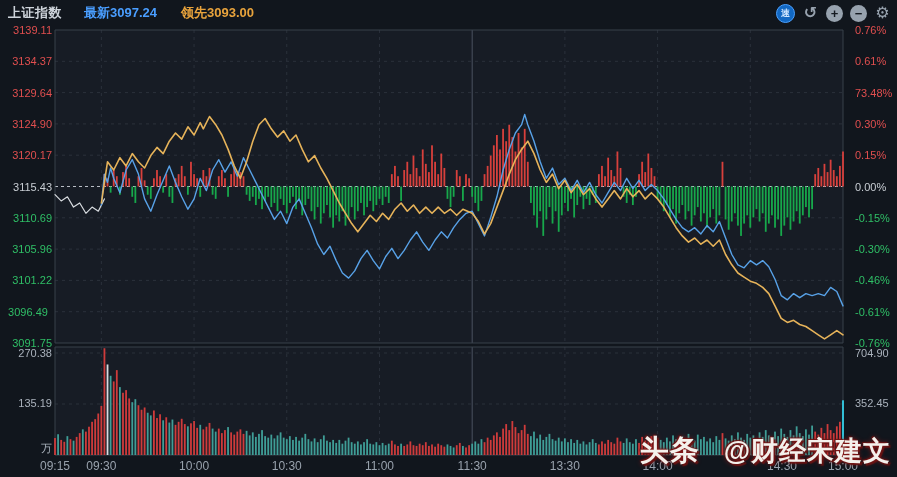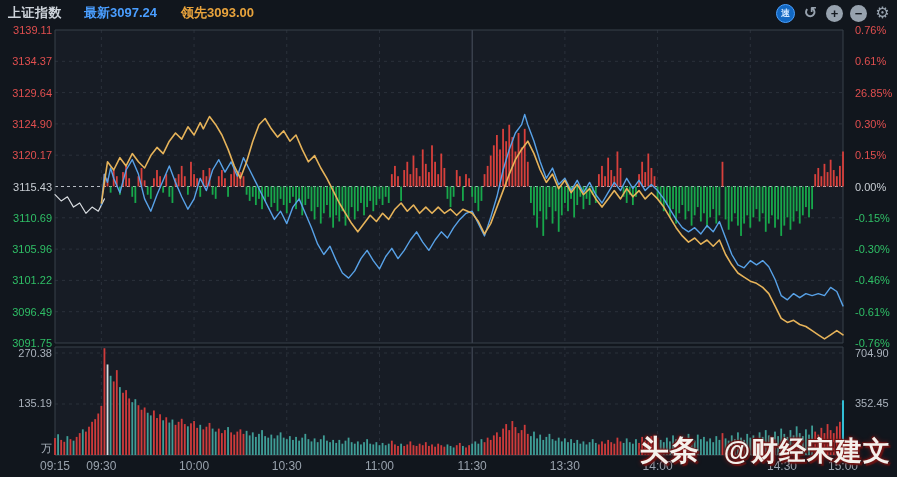--- a/index.html
+++ b/index.html
@@ -592,25 +592,25 @@
   <div id="labels">
       <div class="axlbl pl alr" style="top:25px;width:48px;">3139.11</div>
       <div class="axlbl pl alr" style="top:56.3px;width:48px;">3134.37</div>
       <div class="axlbl pl alr" style="top:87.6px;width:48px;">3129.64</div>
       <div class="axlbl pl alr" style="top:118.9px;width:48px;">3124.90</div>
       <div class="axlbl pl alr" style="top:150.2px;width:48px;">3120.17</div>
       <div class="axlbl pl aln" style="top:181.5px;width:48px;">3115.43</div>
       <div class="axlbl pl alg" style="top:212.8px;width:48px;">3110.69</div>
       <div class="axlbl pl alg" style="top:244.1px;width:48px;">3105.96</div>
       <div class="axlbl pl alg" style="top:275.4px;width:48px;">3101.22</div>
-      <div class="axlbl pl alg" style="top:306.7px;width:48px;">3096.49</div>
+      <div class="axlbl pl alg" style="top:306.7px;width:48px;text-align:center;">3096.49</div>
       <div class="axlbl pl alg" style="top:338px;width:48px;">3091.75</div>
       <div class="axlbl pr alr" style="top:25px;">0.76%</div>
       <div class="axlbl pr alr" style="top:56.3px;">0.61%</div>
-      <div class="axlbl pr alr" style="top:87.6px;">26.85%</div>
+      <div class="axlbl pr alr" style="top:87.6px;">73.48%</div>
       <div class="axlbl pr alr" style="top:118.9px;">0.30%</div>
       <div class="axlbl pr alr" style="top:150.2px;">0.15%</div>
       <div class="axlbl pr aln" style="top:181.5px;">0.00%</div>
       <div class="axlbl pr alg" style="top:212.8px;">-0.15%</div>
       <div class="axlbl pr alg" style="top:244.1px;">-0.30%</div>
       <div class="axlbl pr alg" style="top:275.4px;">-0.46%</div>
       <div class="axlbl pr alg" style="top:306.7px;">-0.61%</div>
       <div class="axlbl pr alg" style="top:338px;">-0.76%</div>
       <div class="axlbl pl alv" style="top:348px;width:48px;">270.38</div>
       <div class="axlbl pl alv" style="top:398px;width:48px;">135.19</div>

